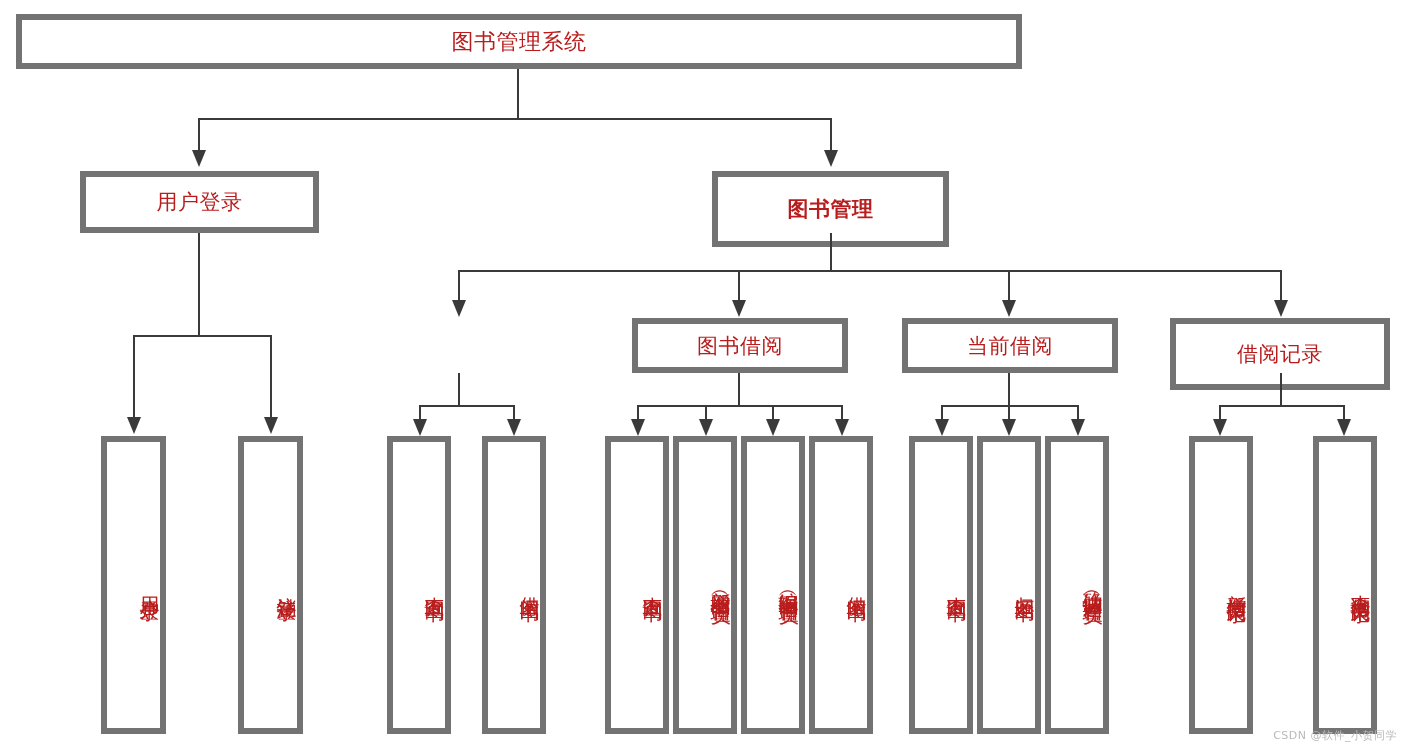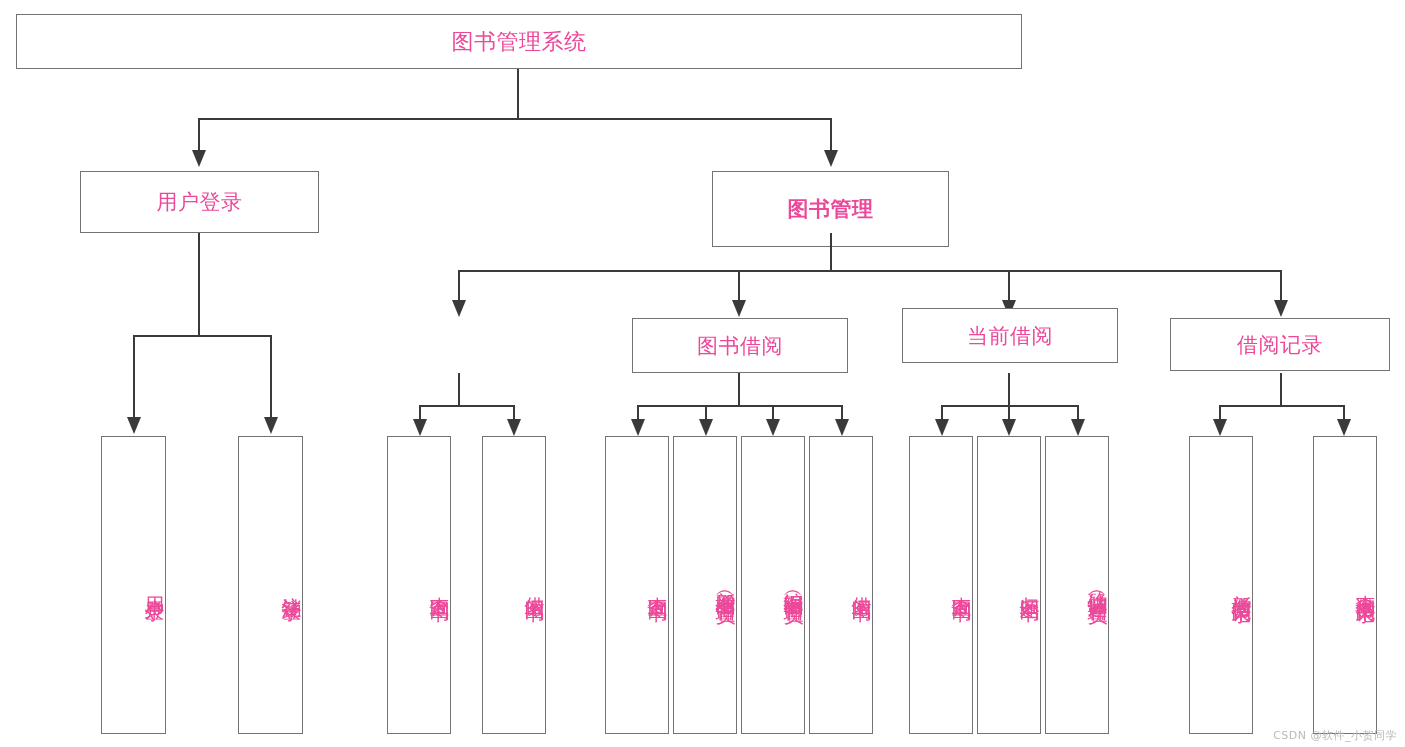--- a/index.html
+++ b/index.html
@@ -13,26 +13,26 @@
   #diagram-root {
     position: relative;
     width: 1405px;
     height: 747px;
     background: #ffffff;
     overflow: hidden;
   }
   .node {
     position: absolute;
     box-sizing: border-box;
-    border: 1px solid #737373;
+    border: 6px solid #737373;
     background: #ffffff;
     display: flex;
     align-items: center;
     justify-content: center;
-    color: #ec4899;
+    color: #b91c1c;
   }
   .node.horiz {
     font-size: 21px;
     letter-spacing: 0.5px;
   }
   .node.vert {
     writing-mode: vertical-rl;
     text-orientation: upright;
     font-size: 20px;
     letter-spacing: 2px;
@@ -110,22 +110,22 @@
   <div class="ln v" style="left:458px; top:270px; height:32px;"></div>
   <div class="arrow" style="left:452px; top:300px;"></div>
   <div class="ln v" style="left:738px; top:270px; height:32px;"></div>
   <div class="arrow" style="left:732px; top:300px;"></div>
   <div class="ln v" style="left:1008px; top:270px; height:32px;"></div>
   <div class="arrow" style="left:1002px; top:300px;"></div>
   <div class="ln v" style="left:1280px; top:270px; height:32px;"></div>
   <div class="arrow" style="left:1274px; top:300px;"></div>
 
   <div class="node horiz" style="left:632px; top:318px; width:216px; height:55px;">图书借阅</div>
-  <div class="node horiz" style="left:902px; top:308px; width:216px; height:55px;">当前借阅</div>
-  <div class="node horiz" style="left:1170px; top:318px; width:220px; height:53px;">借阅记录</div>
+  <div class="node horiz" style="left:902px; top:318px; width:216px; height:55px;">当前借阅</div>
+  <div class="node horiz" style="left:1170px; top:318px; width:220px; height:72px;">借阅记录</div>
 
   <div class="ln v" style="left:458px; top:373px; height:32px;"></div>
   <div class="ln h" style="left:419px; top:405px; width:95px;"></div>
   <div class="ln v" style="left:419px; top:405px; height:16px;"></div>
   <div class="arrow" style="left:413px; top:419px;"></div>
   <div class="ln v" style="left:513px; top:405px; height:16px;"></div>
   <div class="arrow" style="left:507px; top:419px;"></div>
 
   <div class="node vert" style="left:387px; top:436px; width:64px; height:298px;">查询图书</div>
   <div class="node vert" style="left:482px; top:436px; width:64px; height:298px;">借阅图书</div>

